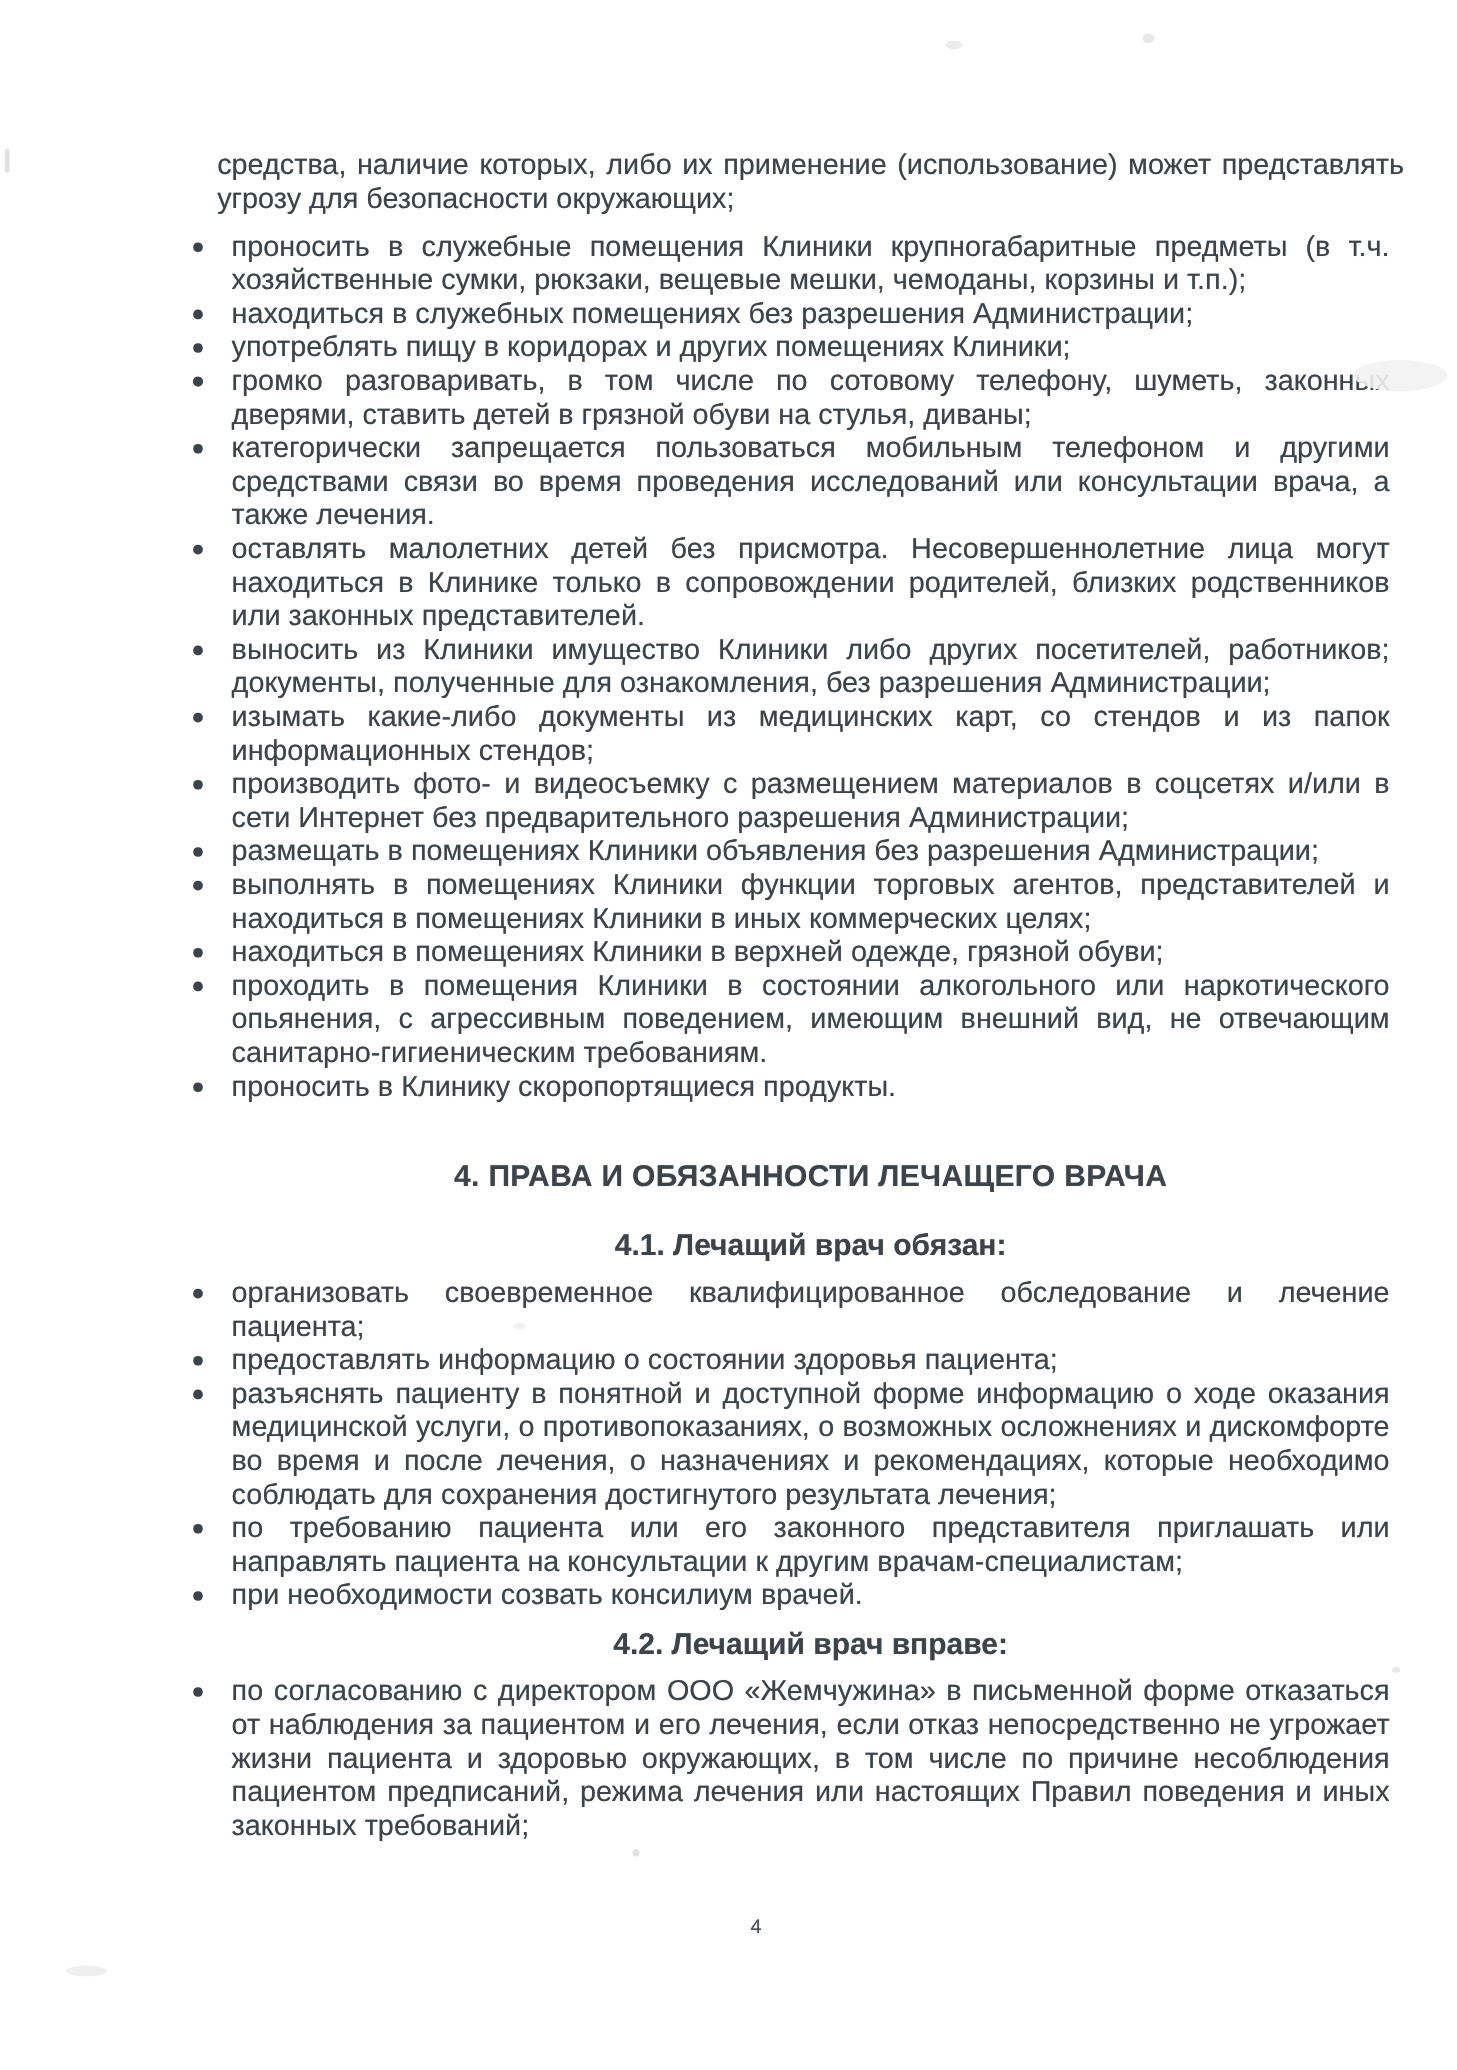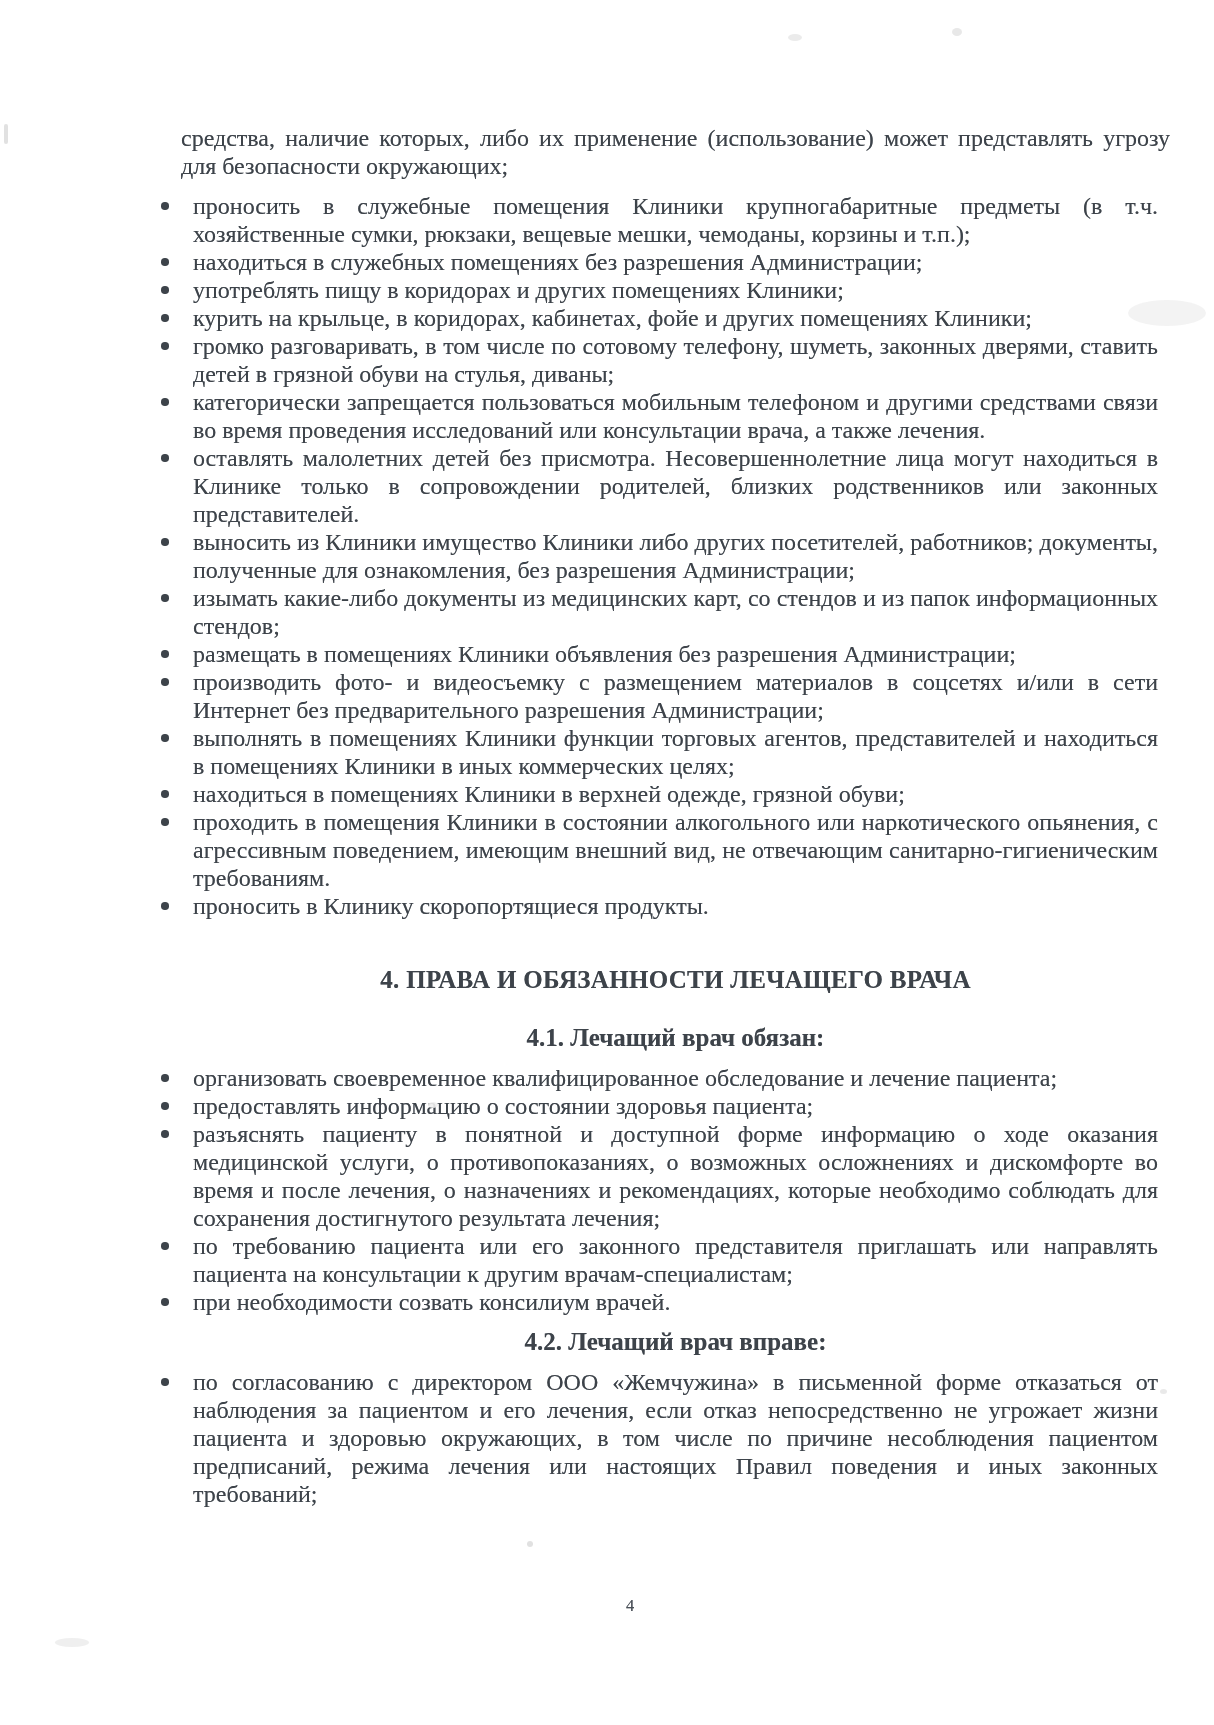--- a/index.html
+++ b/index.html
@@ -3,21 +3,21 @@
 <meta charset="utf-8">
 <style>
   :root{
     --ink:#3d434a;
     --paper:#ffffff;
   }
   html,body{margin:0;padding:0;background:var(--paper);}
   body{width:1214px;height:1725px;overflow:hidden;position:relative;}
   .page{
     position:relative;width:1149px;height:1725px;background:var(--paper);
-    font-family:Liberation Serif, serif;
+    font-family:Liberation Sans, sans-serif;
     color:var(--ink);
     font-size:24px;line-height:28px;
     text-shadow:0 0 0.6px rgba(61,67,74,.55);
   }
   .content{position:absolute;left:181px;top:124px;width:989px;}
   .para{margin:0;text-align:justify;}
   ul.blist{list-style:none;margin:12px;padding:0;}
   ul.blist li{position:relative;margin:0;padding:0;text-align:justify;}
   .bullet{
     position:absolute;left:-32px;top:10px;width:7.5px;height:7.5px;
@@ -66,21 +66,20 @@
           <span class="li-text">находиться в служебных помещениях без разрешения Администрации;</span>
         </li>
 
         <li>
           <span class="bullet"></span>
           <span class="li-text">употреблять пищу в коридорах и других помещениях Клиники;</span>
         </li>
 
         <li>
           <span class="bullet"></span>
-          <span class="li-text">курить на крыльце, в коридорах, кабинетах, фойе и других помещениях Клиники;</span>
         </li>
 
         <li>
           <span class="bullet"></span>
           <span class="li-text">громко разговаривать, в том числе по сотовому телефону, шуметь, законных дверями, ставить детей в грязной обуви на стулья, диваны;</span>
         </li>
 
         <li>
           <span class="bullet"></span>
           <span class="li-text">категорически запрещается пользоваться мобильным телефоном и другими средствами связи во время проведения исследований или консультации врача, а также лечения.</span>
@@ -96,26 +95,26 @@
           <span class="li-text">выносить из Клиники имущество Клиники либо других посетителей, работников; документы, полученные для ознакомления, без разрешения Администрации;</span>
         </li>
 
         <li>
           <span class="bullet"></span>
           <span class="li-text">изымать какие-либо документы из медицинских карт, со стендов и из папок информационных стендов;</span>
         </li>
 
         <li>
           <span class="bullet"></span>
-          <span class="li-text">размещать в помещениях Клиники объявления без разрешения Администрации;</span>
+          <span class="li-text">производить фото- и видеосъемку с размещением материалов в соцсетях и/или в сети Интернет без предварительного разрешения Администрации;</span>
         </li>
 
         <li>
           <span class="bullet"></span>
-          <span class="li-text">производить фото- и видеосъемку с размещением материалов в соцсетях и/или в сети Интернет без предварительного разрешения Администрации;</span>
+          <span class="li-text">размещать в помещениях Клиники объявления без разрешения Администрации;</span>
         </li>
 
         <li>
           <span class="bullet"></span>
           <span class="li-text">выполнять в помещениях Клиники функции торговых агентов, представителей и находиться в помещениях Клиники в иных коммерческих целях;</span>
         </li>
 
         <li>
           <span class="bullet"></span>
           <span class="li-text">находиться в помещениях Клиники в верхней одежде, грязной обуви;</span>

